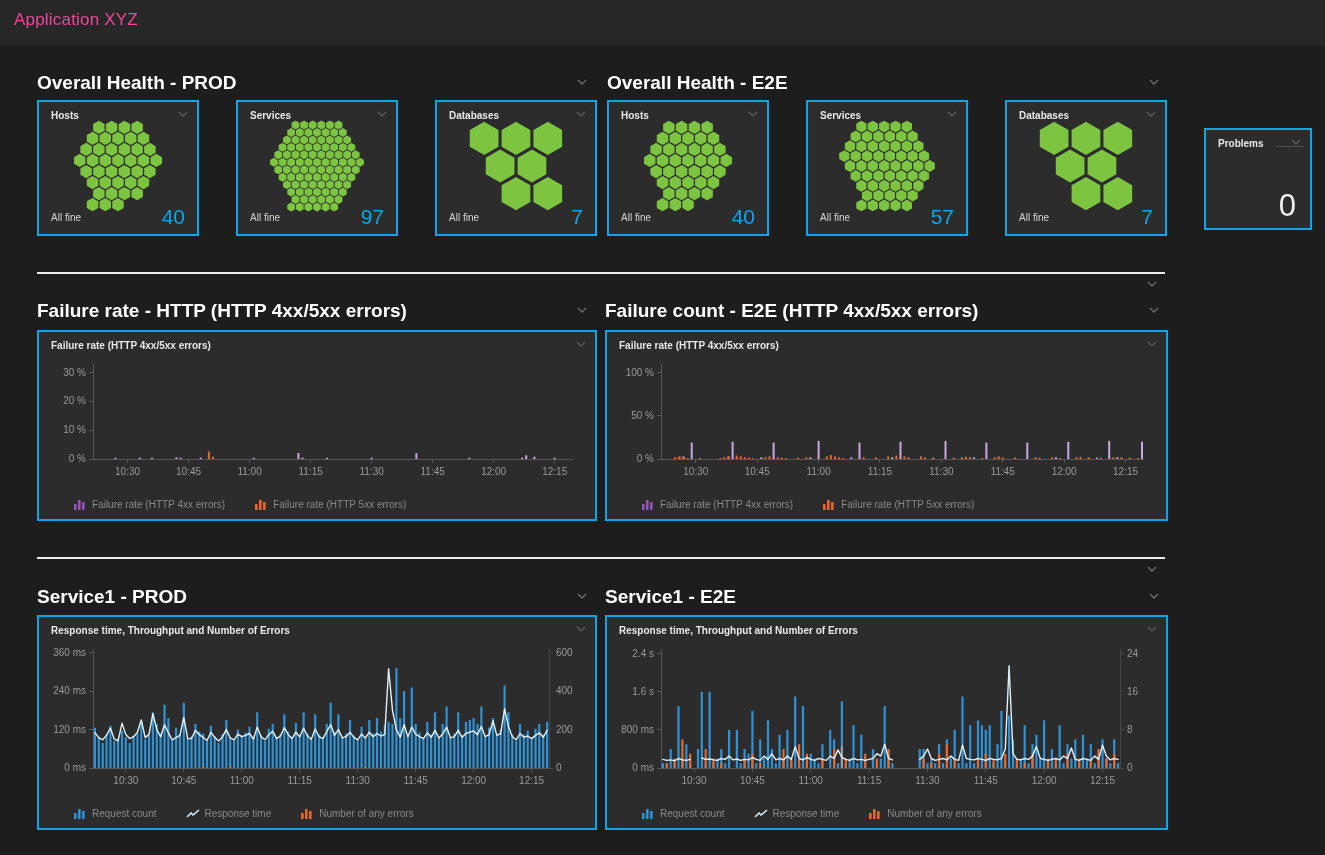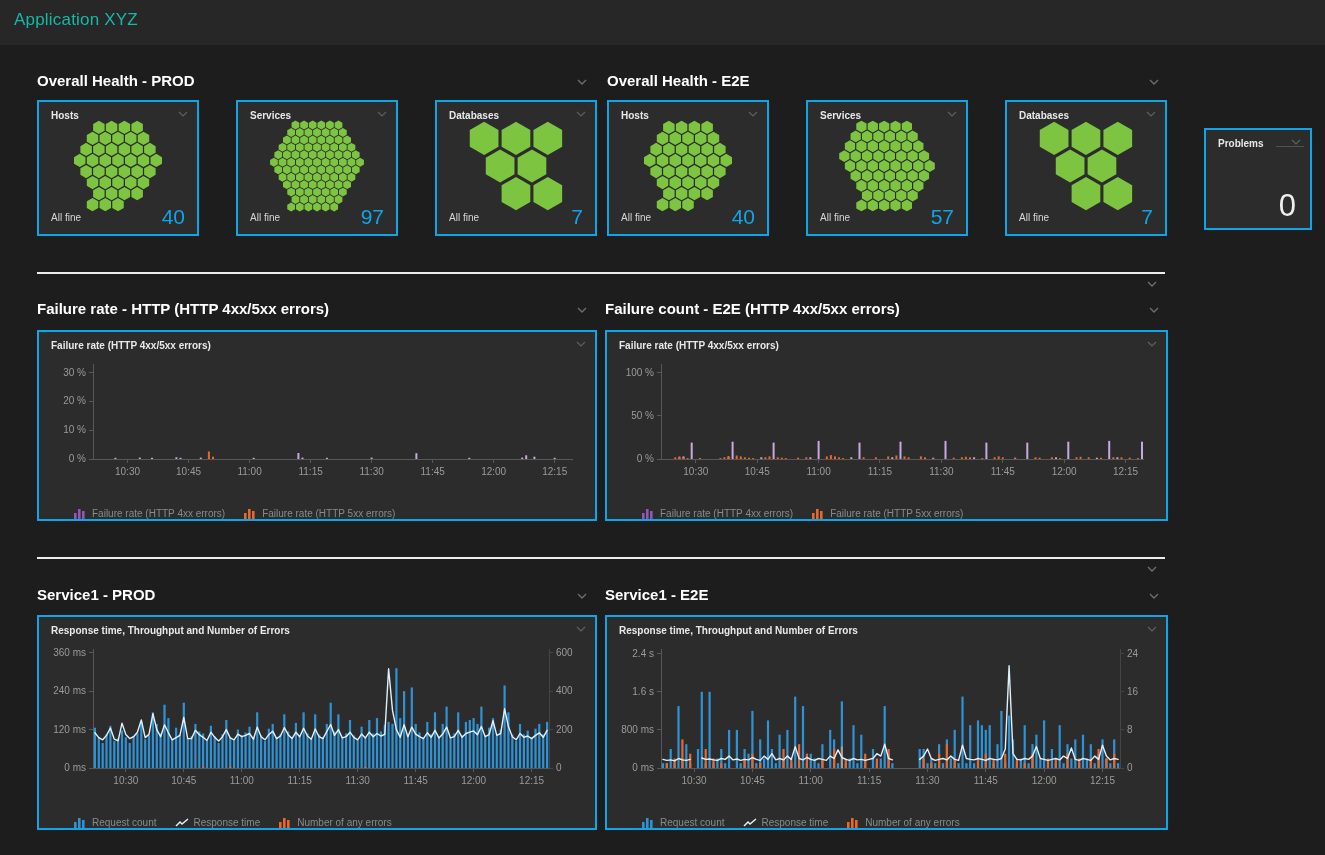--- a/index.html
+++ b/index.html
@@ -2,36 +2,36 @@
 <html><head>
 <meta charset="utf-8">
 <style>
   html,body{margin:0;padding:0}
   body{
     width:1325px;height:855px;position:relative;overflow:hidden;
     background:#1d1d1d;font-family:"Liberation Sans",sans-serif;
     -webkit-font-smoothing:antialiased;
   }
   .header{position:absolute;left:0;top:0;width:1325px;height:45px;background:#272727}
-  .page-title{position:absolute;left:14px;top:10px;font-size:17px;color:#14b8a6;font-weight:400;letter-spacing:.2px}
-  .sec-title{position:absolute;font-size:15px;font-weight:700;color:#ffffff;white-space:nowrap}
+  .page-title{position:absolute;left:14px;top:10px;font-size:17px;color:#ec4899;font-weight:400;letter-spacing:.2px}
+  .sec-title{position:absolute;font-size:19px;font-weight:700;color:#ffffff;white-space:nowrap}
   .chev{position:absolute;width:12px;height:8px;line-height:0}
   .tile{position:absolute;background:#2c2c2c;border:2px solid #0ea5e9;box-sizing:border-box}
   .tile-title{position:absolute;left:12px;top:8px;font-size:10px;font-weight:700;color:#e8e8e8;white-space:nowrap}
   .tile-chev{position:absolute;right:8px;top:8px;width:12px;height:8px;line-height:0}
   .hexwrap{position:absolute;left:8px;right:8px;top:24px;bottom:28px;display:flex;align-items:center;justify-content:center}
   .hexwrap svg{width:110px;height:92px}
   .status{position:absolute;left:12px;bottom:11px;font-size:10px;font-weight:400;color:#d6d6d6}
   .count{position:absolute;right:12px;bottom:5px;font-size:21px;color:#0ea5e9}
   .problems-dash{position:absolute;left:70px;top:16px;width:28px;height:1px;background:#525252}
   .problems-value{position:absolute;right:14px;bottom:4px;font-size:31px;font-weight:300;color:#efefef}
   .divider{position:absolute;height:2px;background:#ededed}
   .chart-body{position:absolute;left:6px;right:6px;top:26px;bottom:36px}
   .chart-body svg{display:block}
-  .legend{position:absolute;left:34px;bottom:0;display:flex;gap:18px;}
+  .legend{position:absolute;left:34px;bottom:9px;display:flex;gap:29px;}
   .legend-item{display:flex;align-items:center;gap:5px;font-size:10px;color:#8a8a8a;white-space:nowrap}
   .swatch{display:inline-block;width:14px;height:11px;line-height:0}
 </style>
 </head>
 <body>
 
 <div class="header">
   <div class="page-title">Application XYZ</div>
 </div>
 

